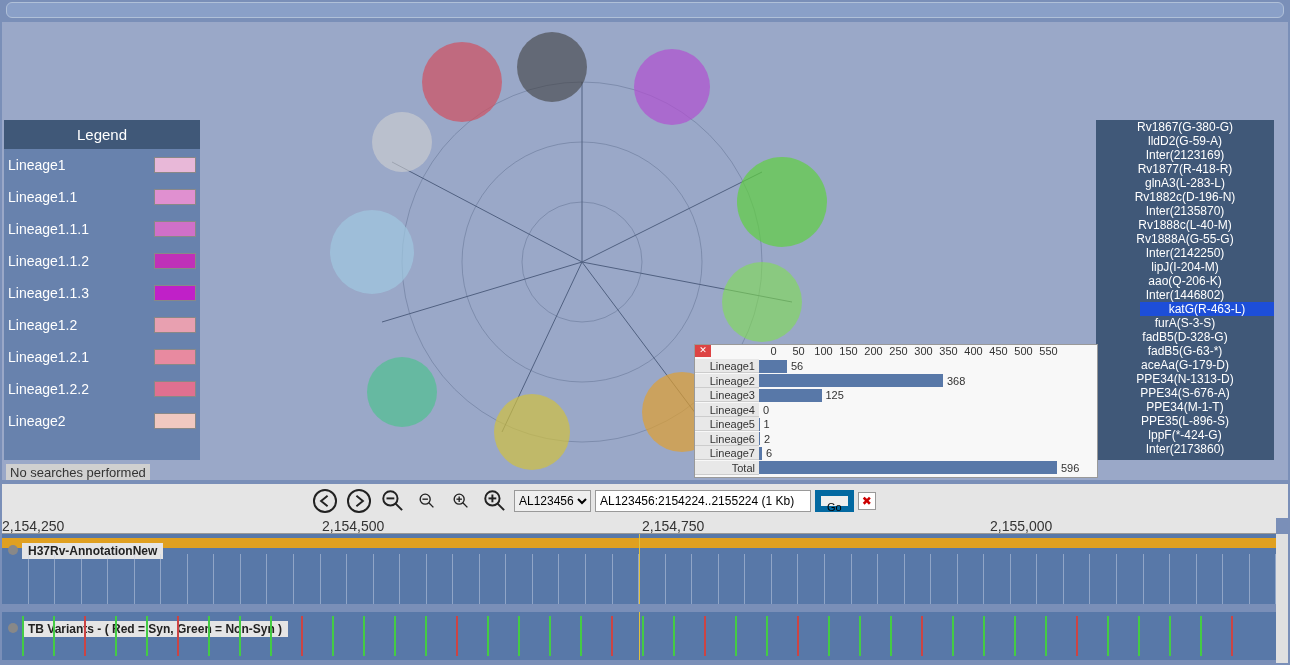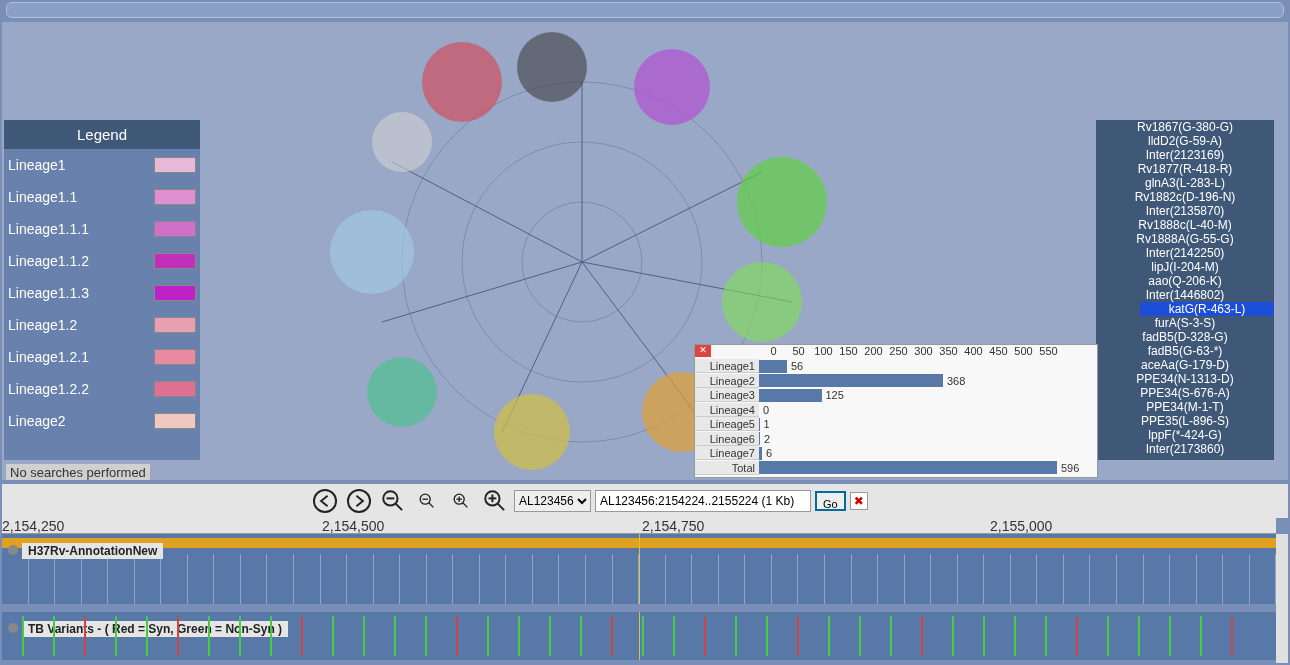--- a/index.html
+++ b/index.html
@@ -199,21 +199,21 @@
   height: 22px;
   width: 216px;
   font-size: 12px;
   border: 1px solid #999;
   padding: 0 4px;
 }
 .tb-go {
   height: 20px;
   font-size: 11px;
   padding: 5px 6px;
-  border: 2px solid #0369a1;
+  border: 6px solid #0369a1;
   background: #eee;
   cursor: pointer;
 }
 .tb-close {
   width: 18px;
   height: 18px;
   background: #fff;
   border: 1px solid #999;
   display: flex;
   align-items: center;

